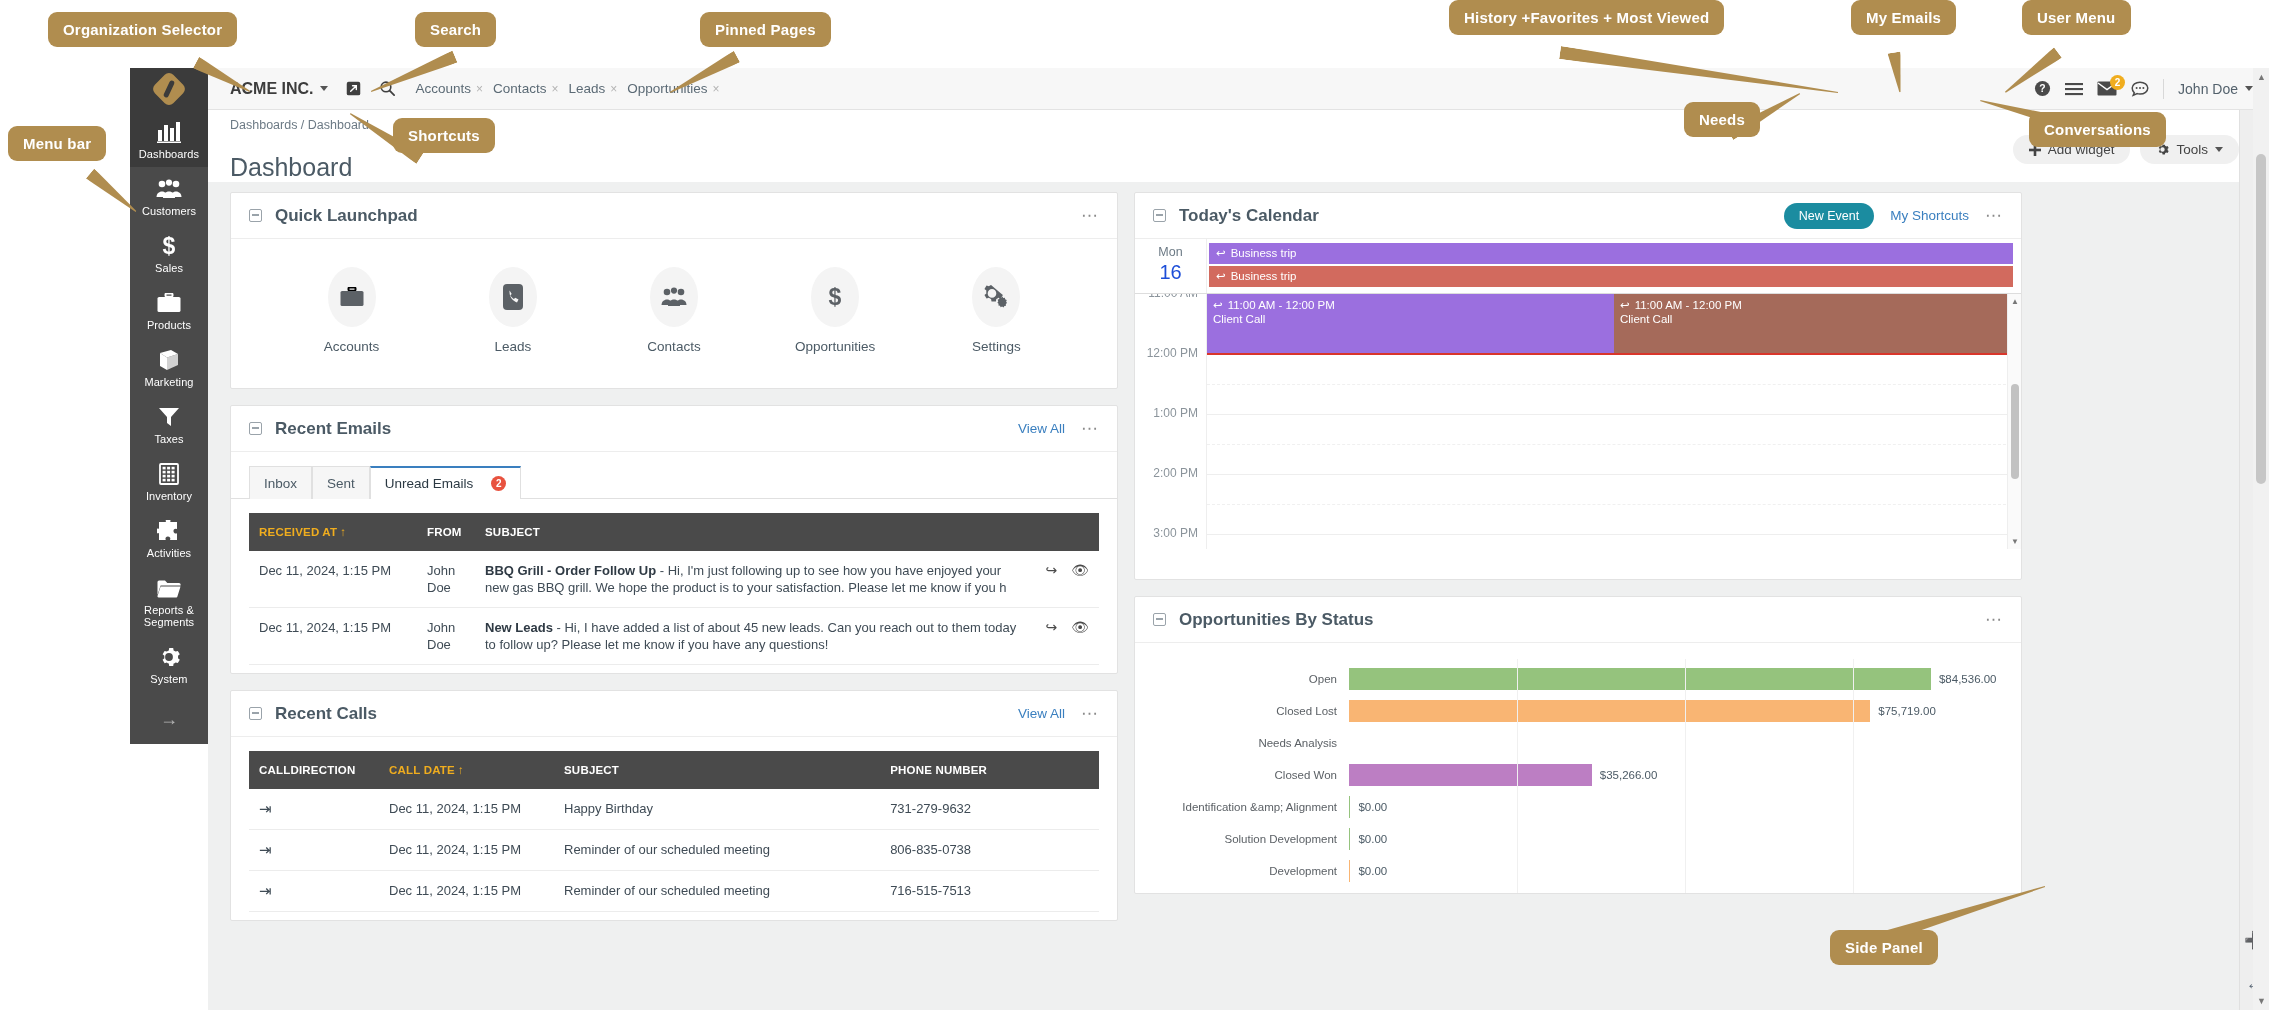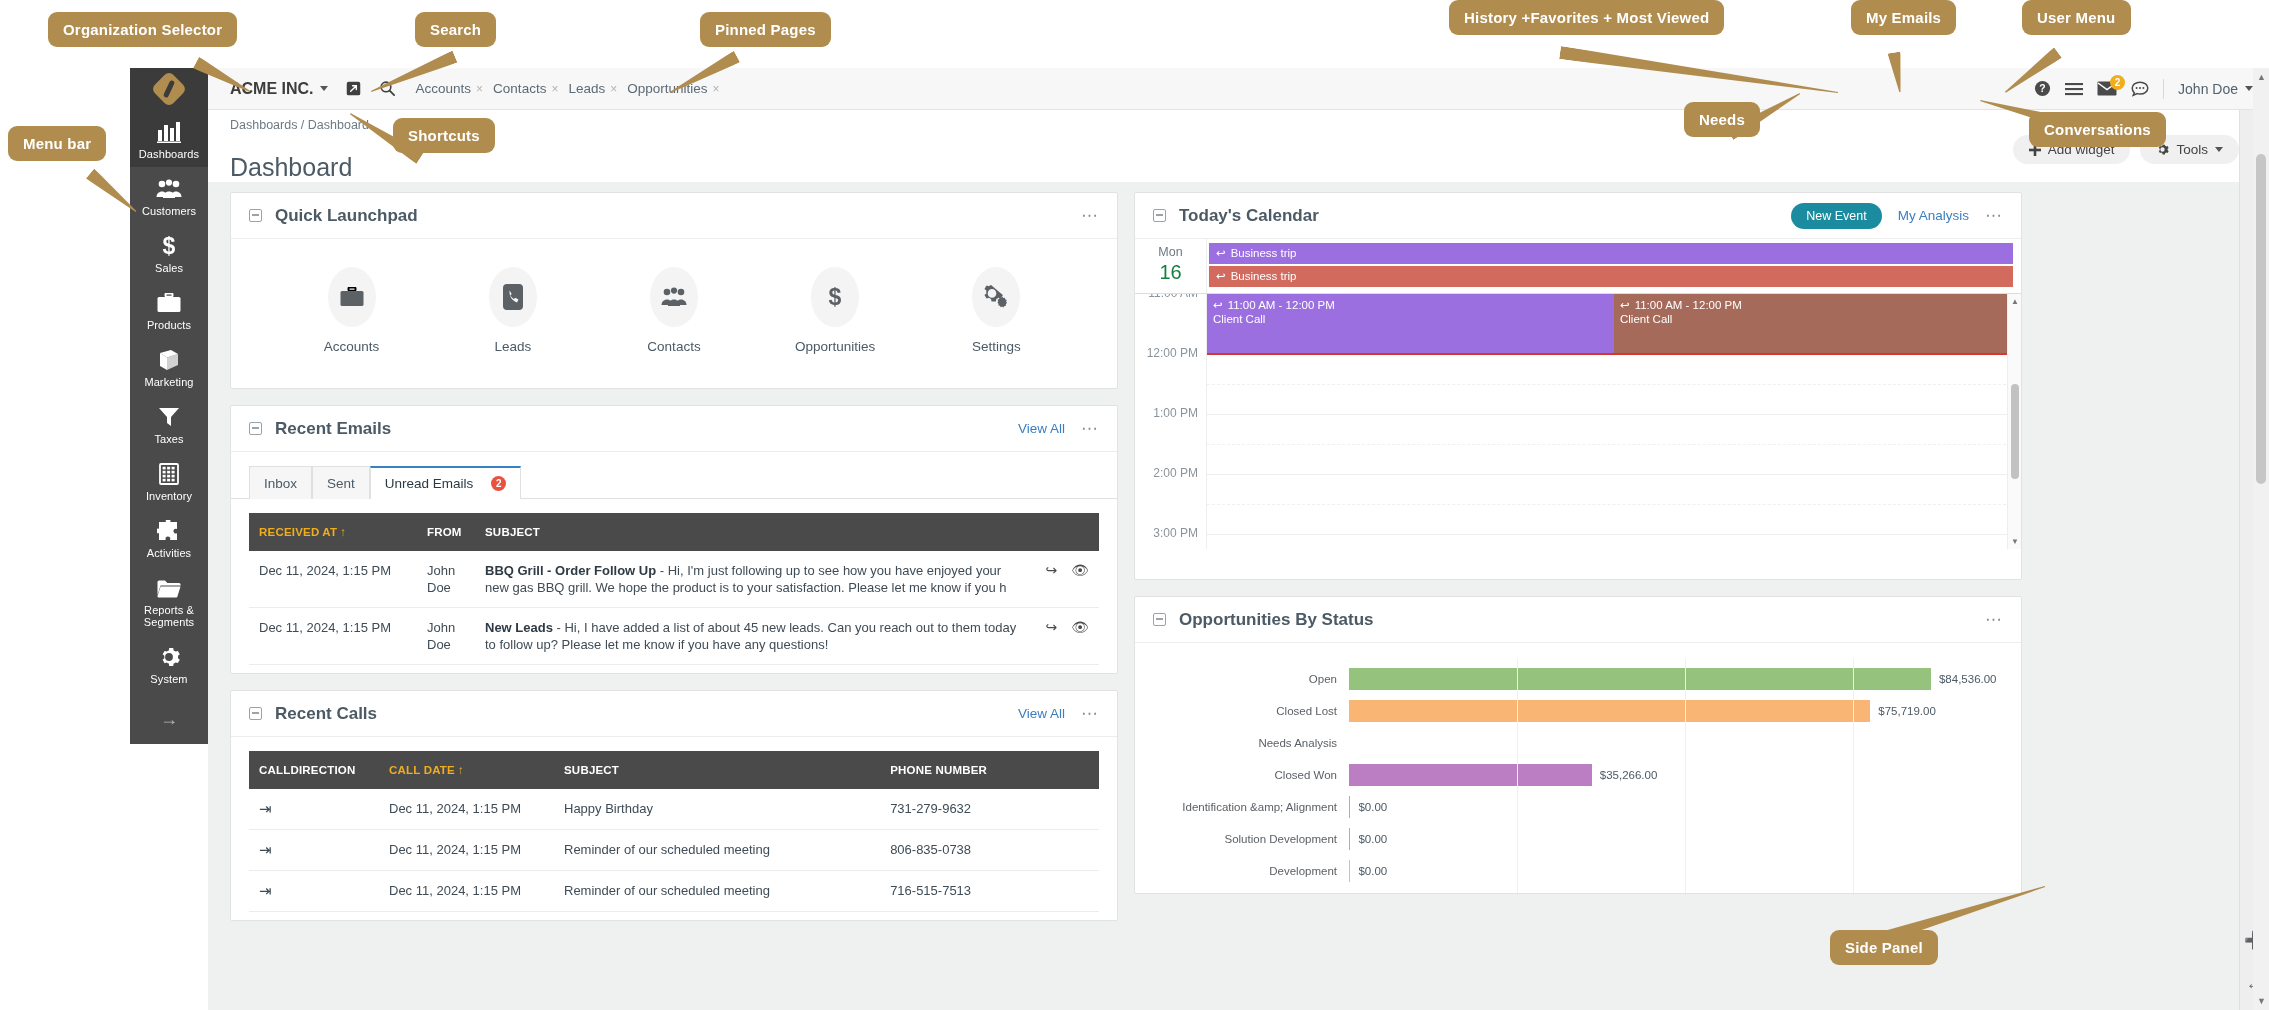--- a/index.html
+++ b/index.html
@@ -156,21 +156,21 @@
   .row-ico { color:#4a4a4a; cursor:pointer; margin-right:14px; font-size:14px; }
   .td-actions { white-space:nowrap; width:62px; text-align:right; }
 
   
   #cal-body { position:relative; height:340px; overflow:hidden; }
   .cal-allday { display:flex; border-bottom:1px solid #ddd; }
   .cal-daycell {
     width:72px; flex:none; text-align:center; padding:6px 0 8px; border-right:1px solid #eee;
   }
   .cal-dow { font-size:12.5px; color:#6c7a85; line-height:15px; }
-  .cal-dnum { font-size:20px; color:#15803d; line-height:24px; }
+  .cal-dnum { font-size:20px; color:#1d4ed8; line-height:24px; }
   .cal-allday-events { flex:1; padding:4px 8px 4px 2px; }
   .cal-chip {
     color:#fff; font-size:11.5px; padding:4px 7px; margin-bottom:2px; line-height:13px;
     display:flex; align-items:center; gap:5px; cursor:pointer;
   }
   .cal-grid { display:flex; position:relative; height:255px; overflow:hidden; }
   .cal-times { width:72px; flex:none; border-right:1px solid #eee; }
   .cal-timerow { height:60px; position:relative; }
   .cal-timerow span { position:absolute; top:-8px; right:8px; font-size:12px; color:#8b949b; }
   .cal-slots { flex:1; position:relative; }
@@ -603,21 +603,21 @@
     </div>
 
     <div class="col" id="col-right">
 
       <section class="widget">
         <div class="widget-head">
           <span class="collapse-box"></span>
           <span class="widget-title">Today's Calendar</span>
           <span class="widget-actions">
             <button style="background:#1b8ca0;color:#fff;border:none;border-radius:15px;padding:6px 15px;font-size:12.5px;cursor:pointer;font-family:'Liberation Sans',sans-serif;">New Event</button>
-            <a class="link-a">My Analysis</a>
+            <a class="link-a">My Shortcuts</a>
             <span class="dots">⋯</span>
           </span>
         </div>
         <div id="cal-body">
           <div class="cal-allday">
             <div class="cal-daycell">
               <div class="cal-dow">Mon</div>
               <div class="cal-dnum">16</div>
             </div>
             <div class="cal-allday-events" id="cal-allday-events">

